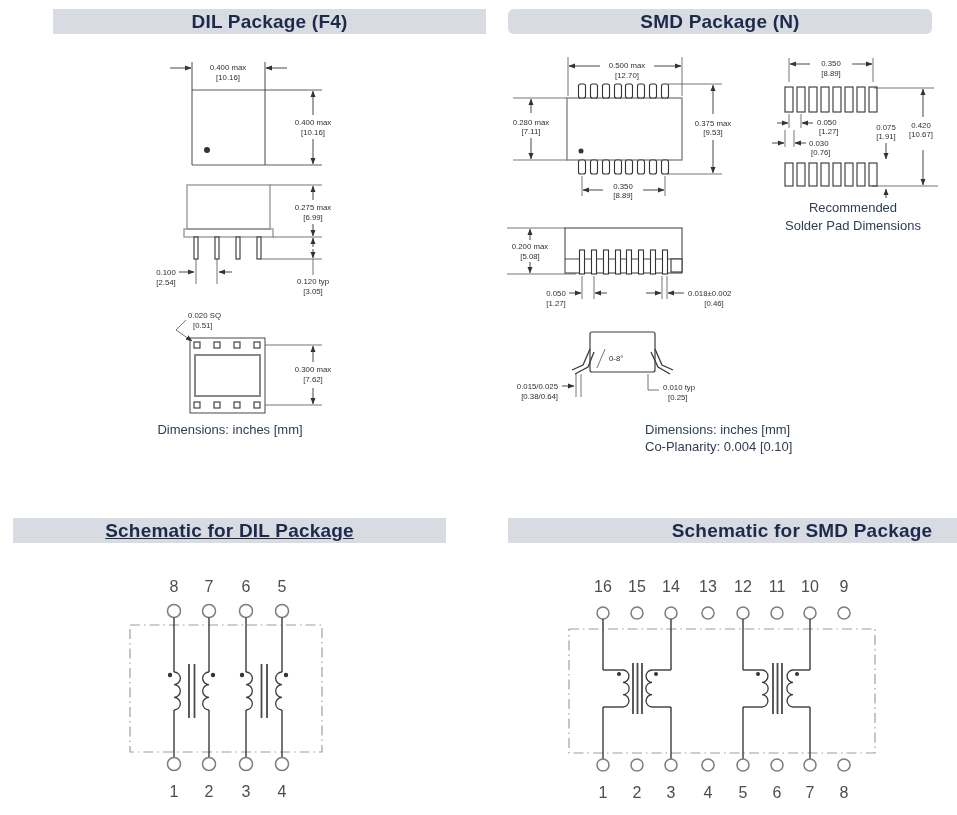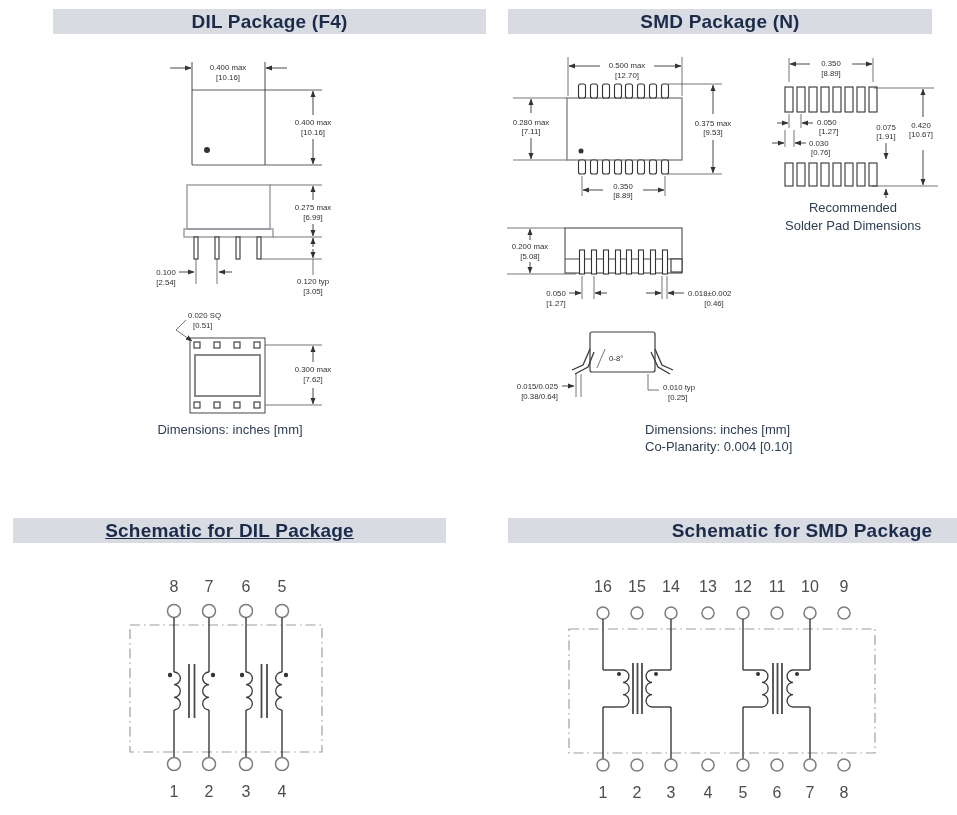--- a/index.html
+++ b/index.html
@@ -2,21 +2,21 @@
 <html><head>
 <meta charset="utf-8">
 <style>
   html,body{margin:0;padding:0;background:#fff;}
   .page{position:relative;width:957px;height:815px;background:#fff;overflow:hidden;
         font-family:"Liberation Sans",sans-serif;}
   .hdr{position:absolute;height:25px;background:#d8dbe2;color:#1c2b4a;
        font-size:19px;font-weight:600;letter-spacing:.2px;
        display:flex;align-items:center;justify-content:center;}
   #hdr-dil{left:13px;top:9px;width:433px;margin-left:40px;}
-  #hdr-smd{left:508px;top:9px;width:424px;}
+  #hdr-smd{left:508px;top:9px;width:424px;border-radius:6px;}
   #hdr-dsch{left:13px;top:518px;width:433px;text-decoration:underline;}
   #hdr-ssch{left:508px;top:518px;width:500px;padding-left:44px;}
   svg{position:absolute;overflow:visible;}
   #svg-dil{left:14px;top:40px;}
   #svg-smd{left:490px;top:40px;}
   #svg-dsch{left:100px;top:565px;}
   #svg-ssch{left:550px;top:565px;}
   .d{font:7.8px "Liberation Sans",sans-serif;fill:#2f2f2f;text-anchor:middle;}
   .ds{text-anchor:start;}
   .de{text-anchor:end;}

